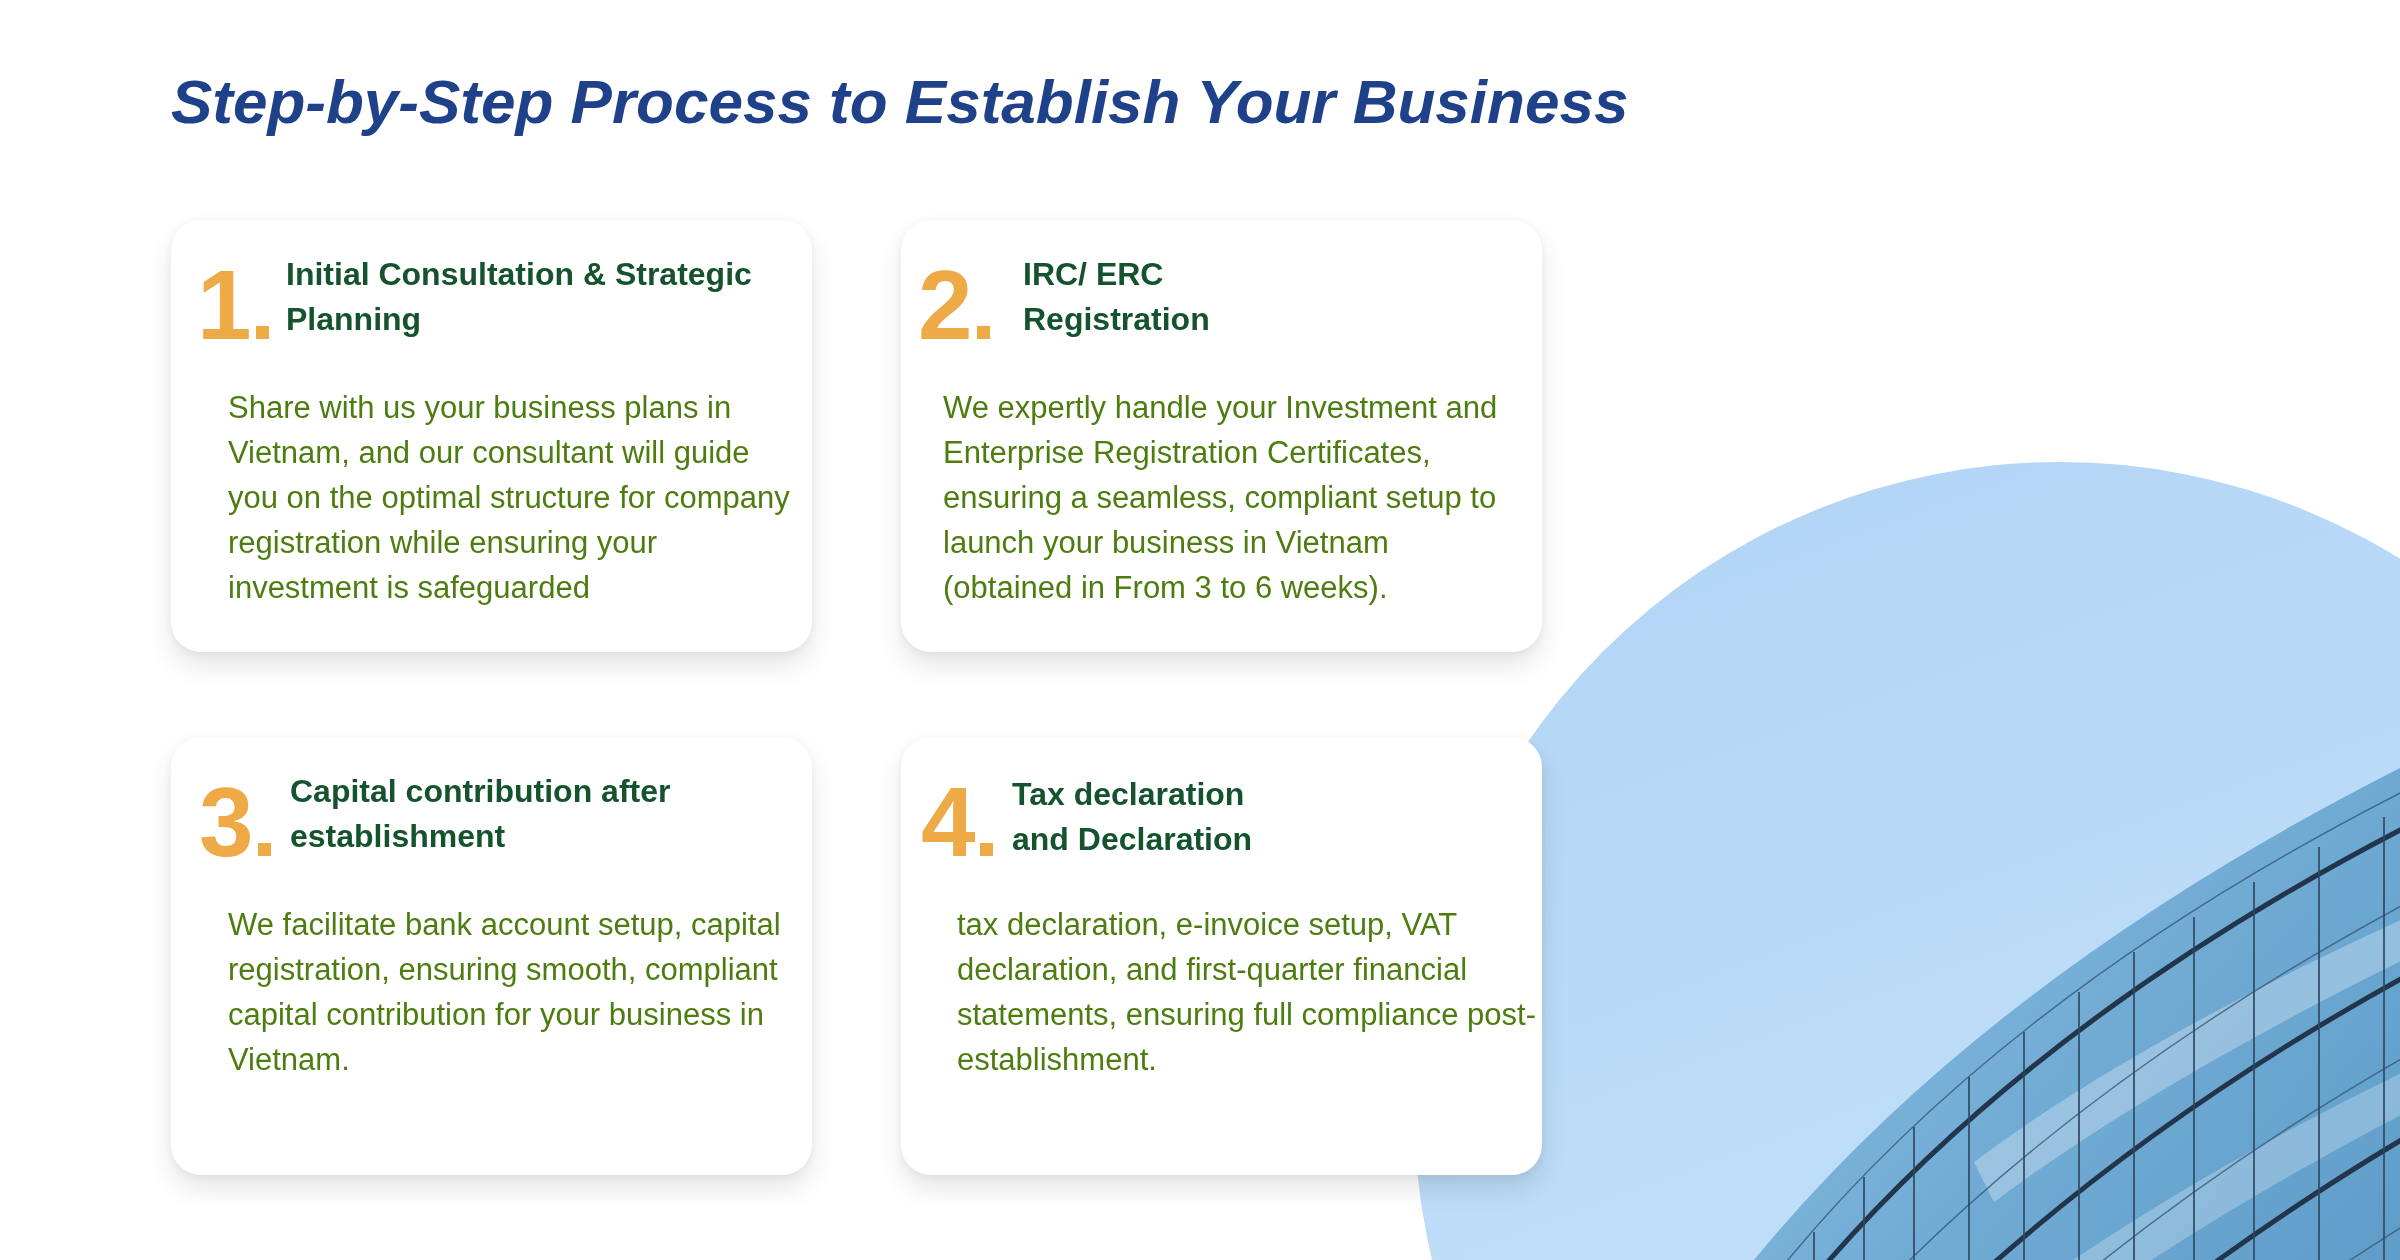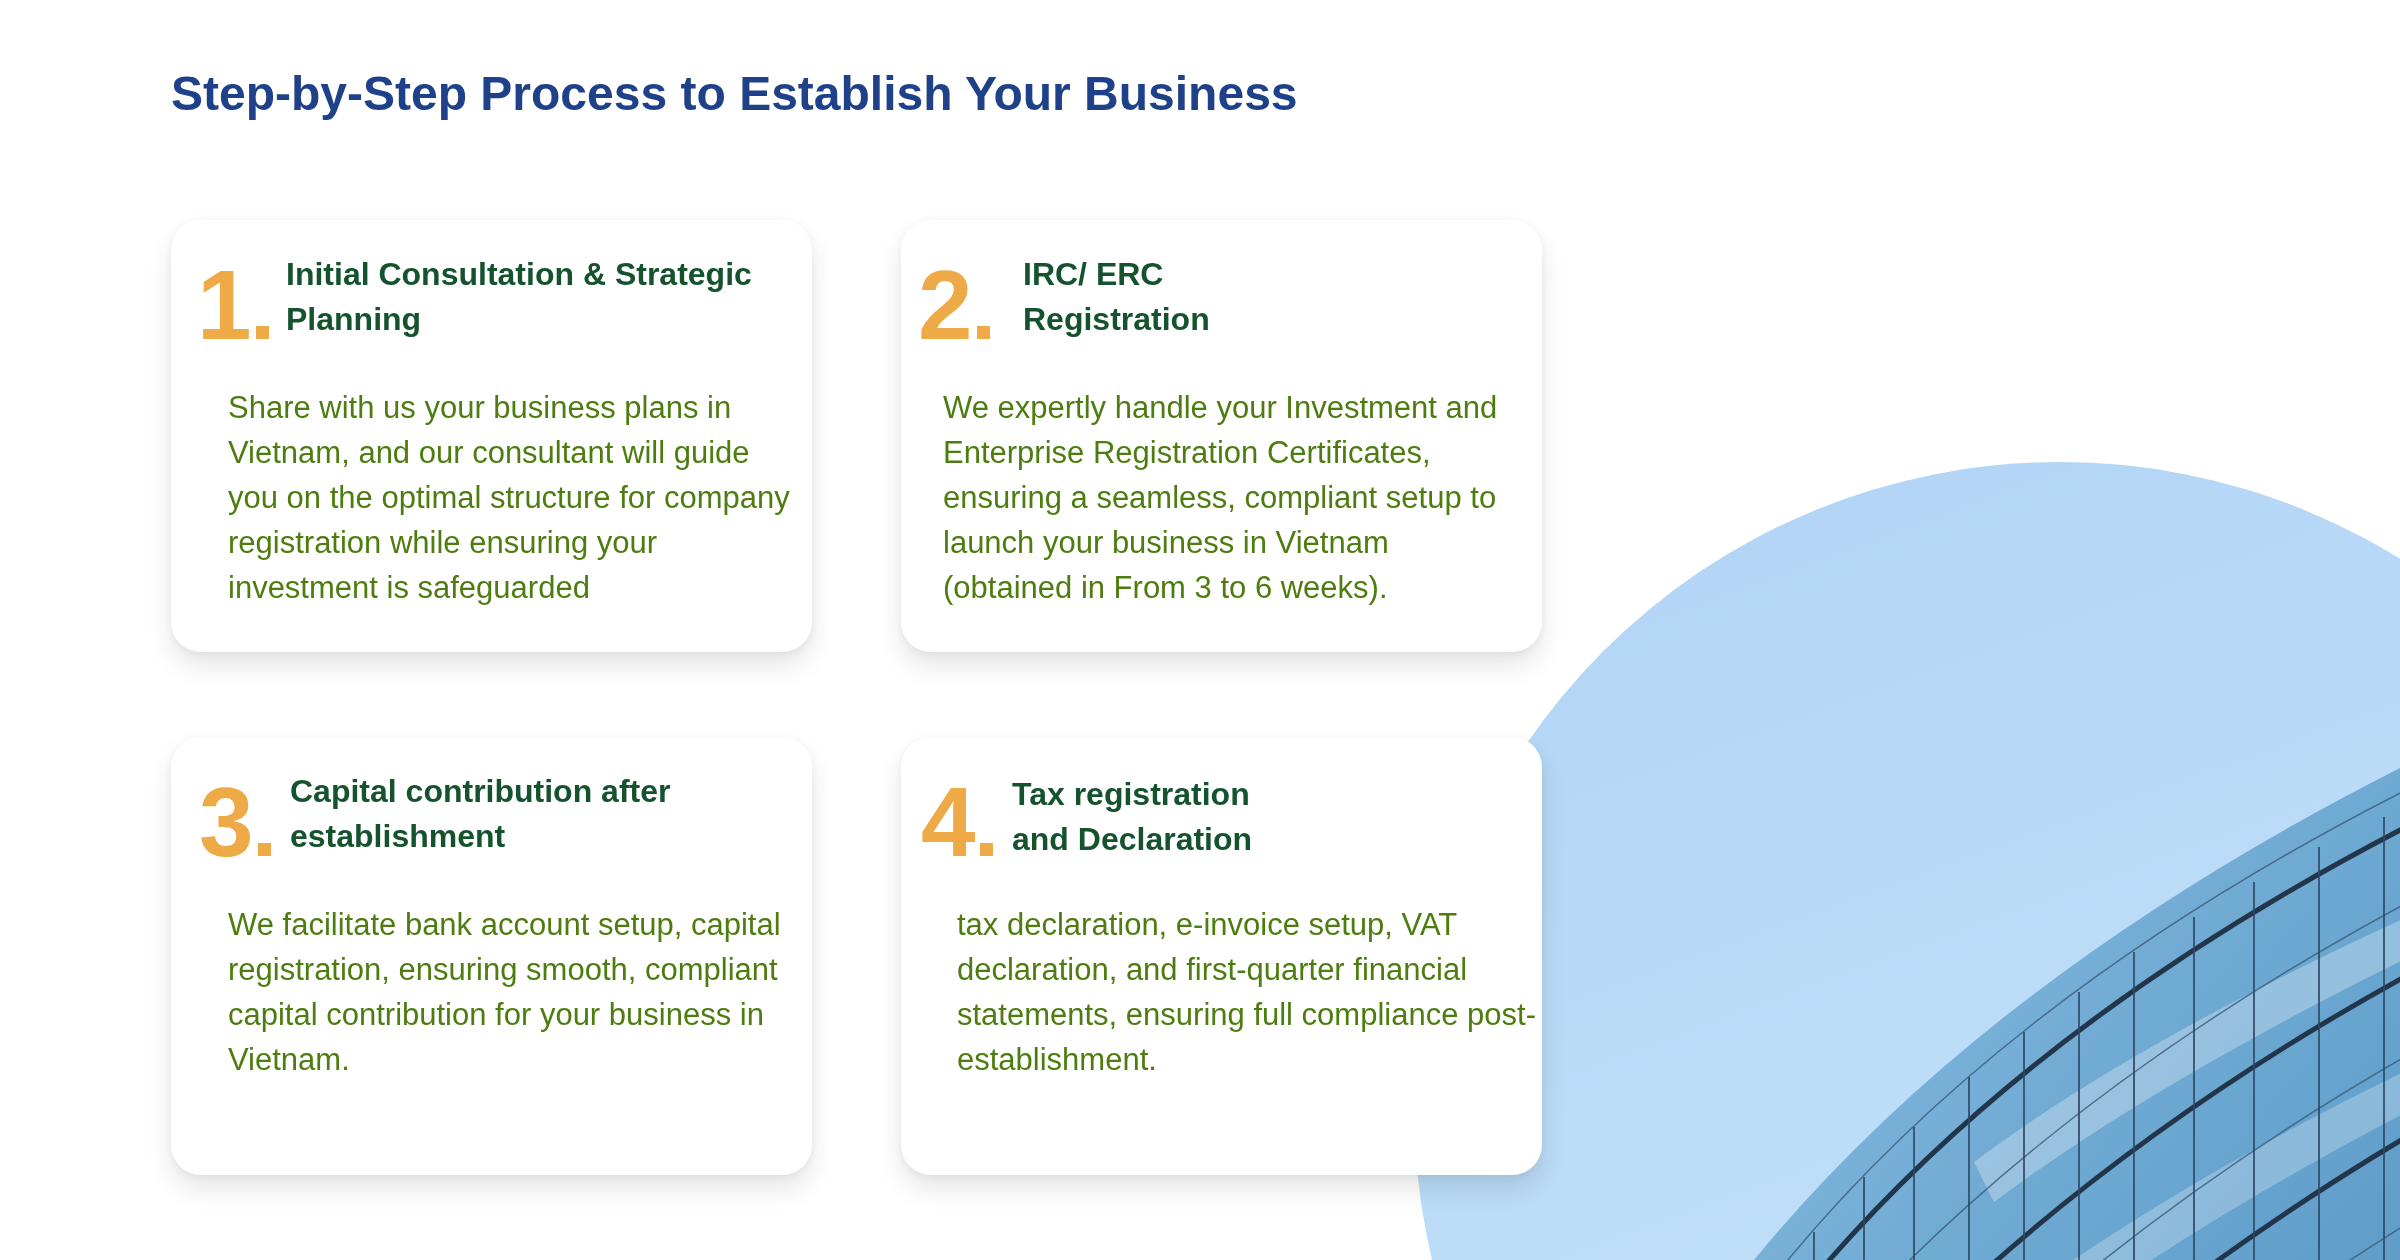--- a/index.html
+++ b/index.html
@@ -1,22 +1,22 @@
 <!DOCTYPE html>
 <html><head>
 <meta charset="utf-8">
 <style>
   * { box-sizing: border-box; margin: 0; padding: 0; }
   html, body { width: 2400px; height: 1260px; overflow: hidden; background: #ffffff; }
   body { position: relative; font-family: "Liberation Sans", sans-serif; }
 
   .page-title {
     position: absolute; left: 171px; top: 66px;
-    font-size: 48px; font-weight: 700; color: #1F4189;
-    letter-spacing: 0px; white-space: nowrap;
+    font-size: 62px; font-weight: 700; color: #1F4189;
+    letter-spacing: 0px; white-space: nowrap; font-style: italic;
   }
 
   .hero-circle {
     position: absolute; left: 1414px; top: 462px;
     width: 1292px; height: 1292px; border-radius: 50%;
     overflow: hidden;
     background: linear-gradient(160deg, #B1D3F5 0%, #BBDBF7 40%, #CFE6F9 100%);
   }
   .hero-circle svg { position: absolute; left: 0; top: 0; }
 
@@ -158,21 +158,21 @@
     <span class="line">We facilitate bank account setup, capital</span>
     <span class="line">registration, ensuring smooth, compliant</span>
     <span class="line">capital contribution for your business in</span>
     <span class="line">Vietnam.</span>
   </div>
 </div>
 
 <div class="card card-4">
   <div class="step-num"><span>4</span><span class="dot"></span></div>
   <div class="step-title">
-    <span class="line">Tax registration</span>
+    <span class="line">Tax declaration</span>
     <span class="line">and Declaration</span>
   </div>
   <div class="step-body">
     <span class="line">tax declaration, e-invoice setup, VAT</span>
     <span class="line">declaration, and first-quarter financial</span>
     <span class="line">statements, ensuring full compliance post-</span>
     <span class="line">establishment.</span>
   </div>
 </div>
 

